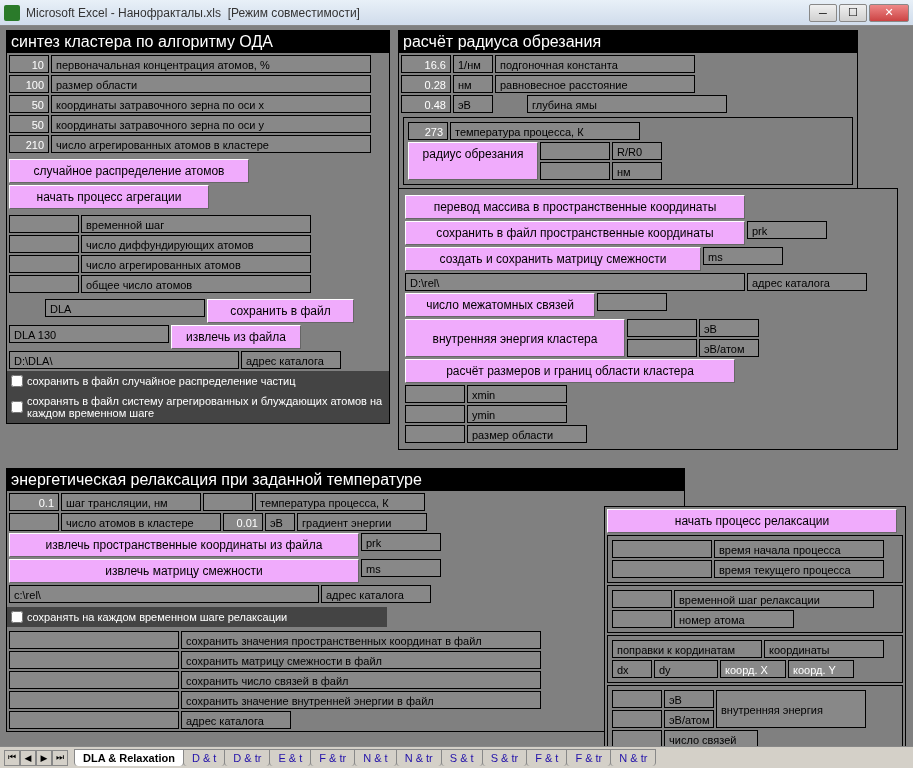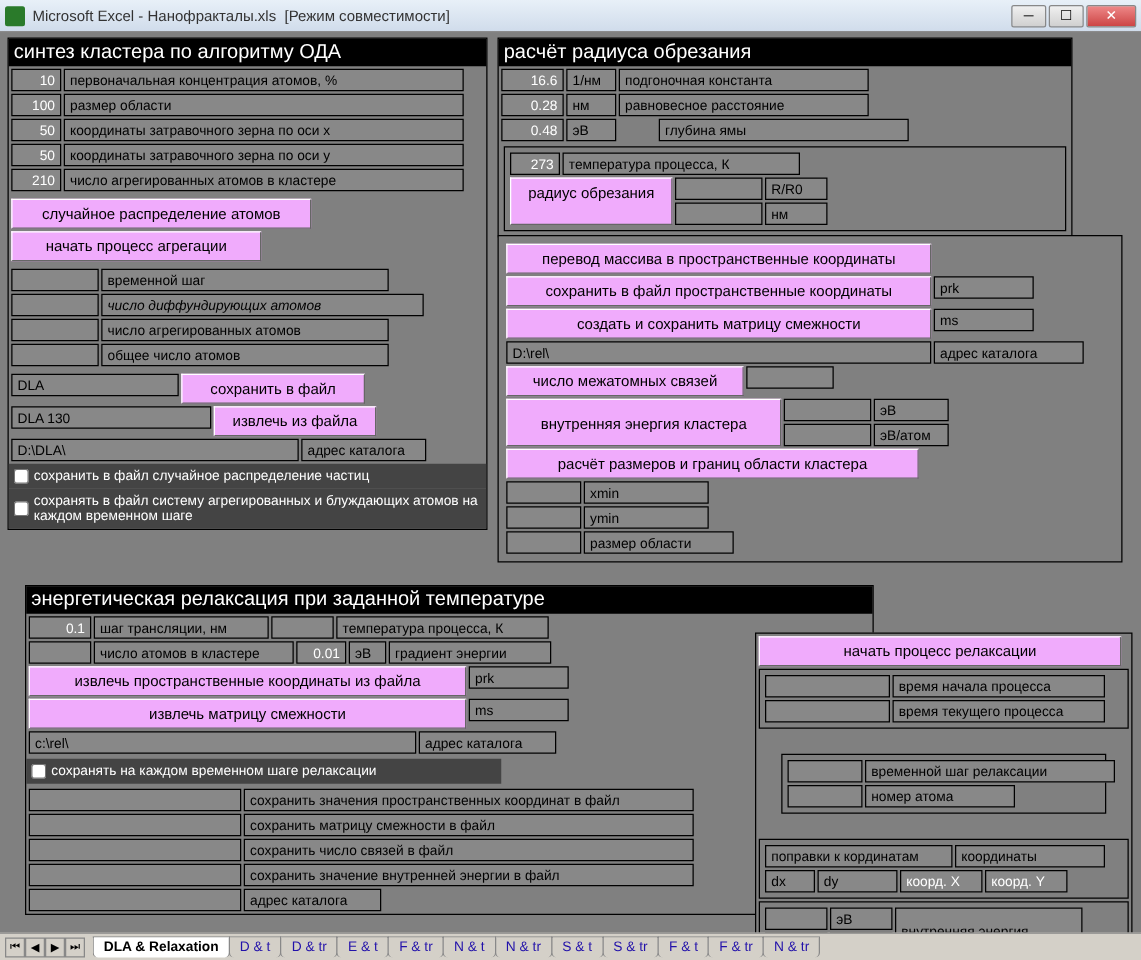--- a/index.html
+++ b/index.html
@@ -89,34 +89,34 @@
         <div class="btn" style="width:200px;">начать процесс агрегации</div>
       </div>
   <div class="sp"></div>
   <div id="synth-stats">
         <div class="row">
           <div class="cell" style="width:70px;"></div>
           <div class="cell" style="width:230px;">временной шаг</div>
         </div>
         <div class="row">
           <div class="cell" style="width:70px;"></div>
-          <div class="cell" style="width:258px;font-style:italic;">число диффундирующих атомов</div>
+          <div class="cell" style="width:230px;">число диффундирующих атомов</div>
         </div>
         <div class="row">
           <div class="cell" style="width:70px;"></div>
           <div class="cell" style="width:230px;">число агрегированных атомов</div>
         </div>
         <div class="row">
           <div class="cell" style="width:70px;"></div>
           <div class="cell" style="width:230px;">общее число атомов</div>
         </div>
       </div>
   <div class="sp"></div>
   <div class="row">
-    <div class="cell" style="width:134px;">DLA</div>
+    <div class="cell" style="width:160px;margin-left:36px;">DLA</div>
     <div class="btn" style="width:147px;">сохранить в файл</div>
   </div>
   <div class="row">
     <div class="cell" style="width:160px;">DLA 130</div>
     <div class="btn" style="width:130px;">извлечь из файла</div>
   </div>
   <div class="row">
     <div class="cell" style="width:230px;">D:\DLA\</div>
     <div class="cell" style="width:100px;">адрес каталога</div>
   </div>
@@ -173,21 +173,21 @@
 <div class="panel" style="left:398px; top:162px; width:500px; border:1px solid #000;">
   <div style="padding:4px;">
     <div class="row">
           <div class="btn" style="width:340px;">перевод массива в пространственные координаты</div>
         </div>
     <div class="row">
           <div class="btn" style="width:340px;">сохранить в файл пространственные координаты</div>
           <div class="cell" style="width:80px;">prk</div>
         </div>
     <div class="row">
-          <div class="btn" style="width:340px;text-align:center;">создать и сохранить матрицу смежности</div>
+          <div class="btn" style="width:296px;text-align:center;">создать и сохранить матрицу смежности</div>
           <div class="cell" style="width:80px;">ms</div>
         </div>
     <div class="row">
           <div class="cell" style="width:340px;">D:\rel\</div>
           <div class="cell" style="width:120px;">адрес каталога</div>
         </div>
     <div class="row">
           <div class="btn" style="width:190px;">число межатомных связей</div>
           <div class="cell" style="width:70px;"></div>
         </div>
@@ -215,21 +215,21 @@
           <div class="cell" style="width:60px;"></div>
           <div class="cell" style="width:100px;">ymin</div>
         </div>
     <div class="row">
           <div class="cell" style="width:60px;"></div>
           <div class="cell" style="width:120px;">размер области</div>
         </div>
   </div>
 </div>
 
-<div class="panel" style="left:20px; top:442px; width:679px;">
+<div class="panel" style="left:6px; top:442px; width:679px;">
   <div class="panel-header">энергетическая релаксация при заданной температуре</div>
   <div class="row">
     <div class="cell num" style="width:50px;">0.1</div>
     <div class="cell" style="width:140px;">шаг трансляции, нм</div>
     <div class="cell" style="width:50px;"></div>
     <div class="cell" style="width:170px;">температура процесса, К</div>
   </div>
   <div class="row">
     <div class="cell" style="width:50px;"></div>
     <div class="cell" style="width:160px;">число атомов в кластере</div>
@@ -286,21 +286,21 @@
   <div style="border:1px solid #000; margin:2px; padding:2px;">
     <div class="row">
           <div class="cell" style="width:100px;"></div>
           <div class="cell" style="width:170px;">время начала процесса</div>
         </div>
     <div class="row">
           <div class="cell" style="width:100px;"></div>
           <div class="cell" style="width:170px;">время текущего процесса</div>
         </div>
   </div>
-  <div style="border:1px solid #000; margin:20px; padding:2px;">
+  <div style="border:1px solid #000; margin:2px; padding:2px;">
     <div class="row">
           <div class="cell" style="width:60px;"></div>
           <div class="cell" style="width:200px;">временной шаг релаксации</div>
         </div>
     <div class="row">
           <div class="cell" style="width:60px;"></div>
           <div class="cell" style="width:120px;">номер атома</div>
         </div>
   </div>
   <div style="border:1px solid #000; margin:2px; padding:2px;">

